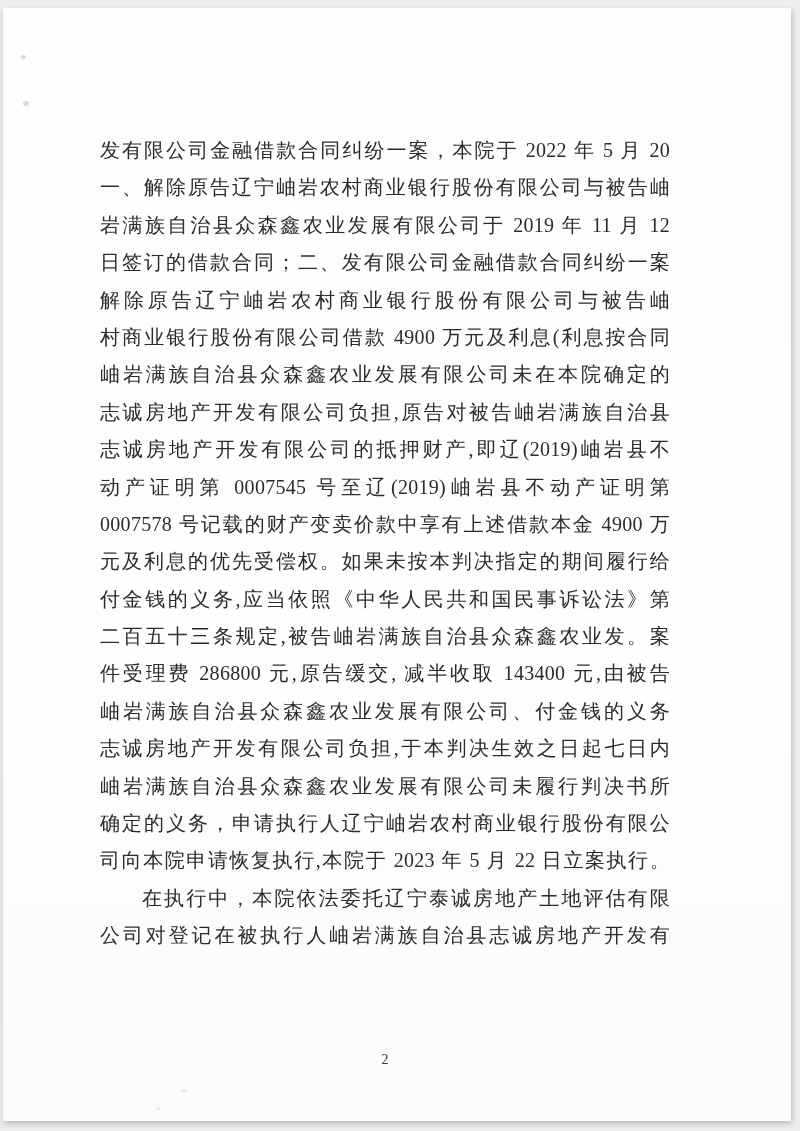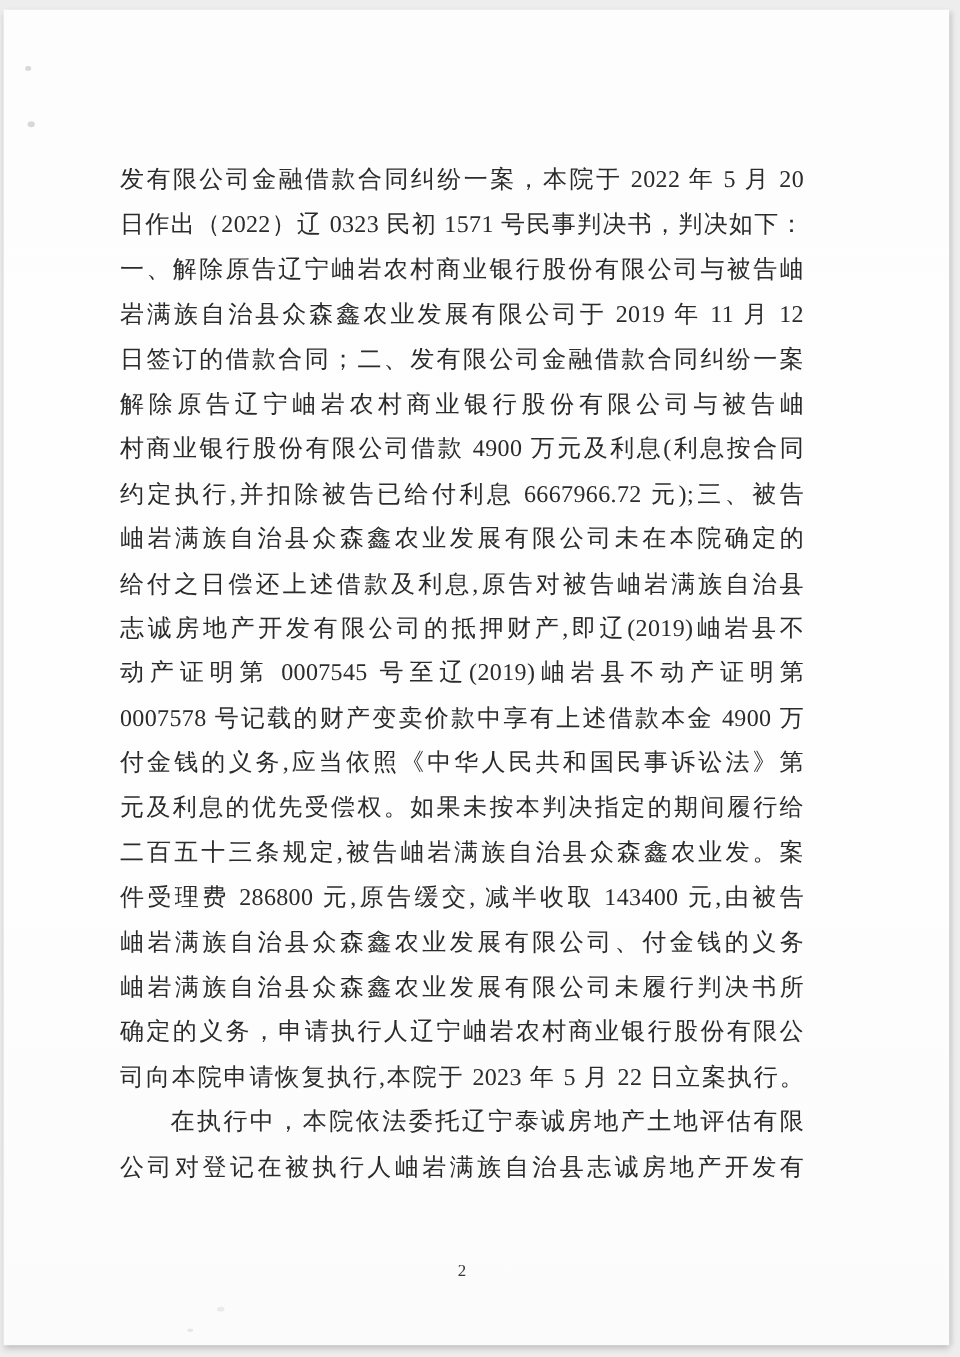--- a/index.html
+++ b/index.html
@@ -67,37 +67,36 @@
   .speck.s3 { left: 178px; top: 1081px; width: 6px; height: 4px; opacity: 0.25; }
   .speck.s4 { left: 153px; top: 1099px; width: 5px; height: 3px; opacity: 0.3; }
 </style>
 </head>
 <body>
 
 <div class="scan-bg">
   <div class="paper">
     <div class="text-block" id="text-block">
         <div class="line">发有限公司金融借款合同纠纷一案，本院于 2022 年 5 月 20</div>
-        <div class="line">日作出（2022）辽 0323 民初 1571 号民事判决书，判决如下：</div>
         <div class="line">一、解除原告辽宁岫岩农村商业银行股份有限公司与被告岫</div>
         <div class="line">岩满族自治县众森鑫农业发展有限公司于 2019 年 11 月 12</div>
         <div class="line">日签订的借款合同；二、发有限公司金融借款合同纠纷一案</div>
         <div class="line">解除原告辽宁岫岩农村商业银行股份有限公司与被告岫</div>
         <div class="line">村商业银行股份有限公司借款 4900 万元及利息(利息按合同</div>
-        <div class="line">约定执行,并扣除被告已给付利息 6667966.72 元);三、被告</div>
         <div class="line">岫岩满族自治县众森鑫农业发展有限公司未在本院确定的</div>
-        <div class="line">给付之日偿还上述借款及利息,原告对被告岫岩满族自治县</div>
+        <div class="line">志诚房地产开发有限公司负担,原告对被告岫岩满族自治县</div>
         <div class="line">志诚房地产开发有限公司的抵押财产,即辽(2019)岫岩县不</div>
         <div class="line">动产证明第 0007545 号至辽(2019)岫岩县不动产证明第</div>
         <div class="line">0007578 号记载的财产变卖价款中享有上述借款本金 4900 万</div>
+        <div class="line">元及利息的优先受偿权。如果未按本判决指定的期间履行给</div>
         <div class="line">付金钱的义务,应当依照《中华人民共和国民事诉讼法》第</div>
-        <div class="line">元及利息的优先受偿权。如果未按本判决指定的期间履行给</div>
         <div class="line">二百五十三条规定,被告岫岩满族自治县众森鑫农业发。案</div>
         <div class="line">件受理费 286800 元,原告缓交, 减半收取 143400 元,由被告</div>
         <div class="line">岫岩满族自治县众森鑫农业发展有限公司、付金钱的义务</div>
+        <div class="line">志诚房地产开发有限公司负担,于本判决生效之日起七日内</div>
         <div class="line">岫岩满族自治县众森鑫农业发展有限公司未履行判决书所</div>
         <div class="line">确定的义务，申请执行人辽宁岫岩农村商业银行股份有限公</div>
         <div class="line">司向本院申请恢复执行,本院于 2023 年 5 月 22 日立案执行。</div>
         <div class="line indent">在执行中，本院依法委托辽宁泰诚房地产土地评估有限</div>
         <div class="line">公司对登记在被执行人岫岩满族自治县志诚房地产开发有</div>
       </div>
     <div class="page-number">2</div>
     <div class="speck s1"></div>
     <div class="speck s2"></div>
     <div class="speck s3"></div>

